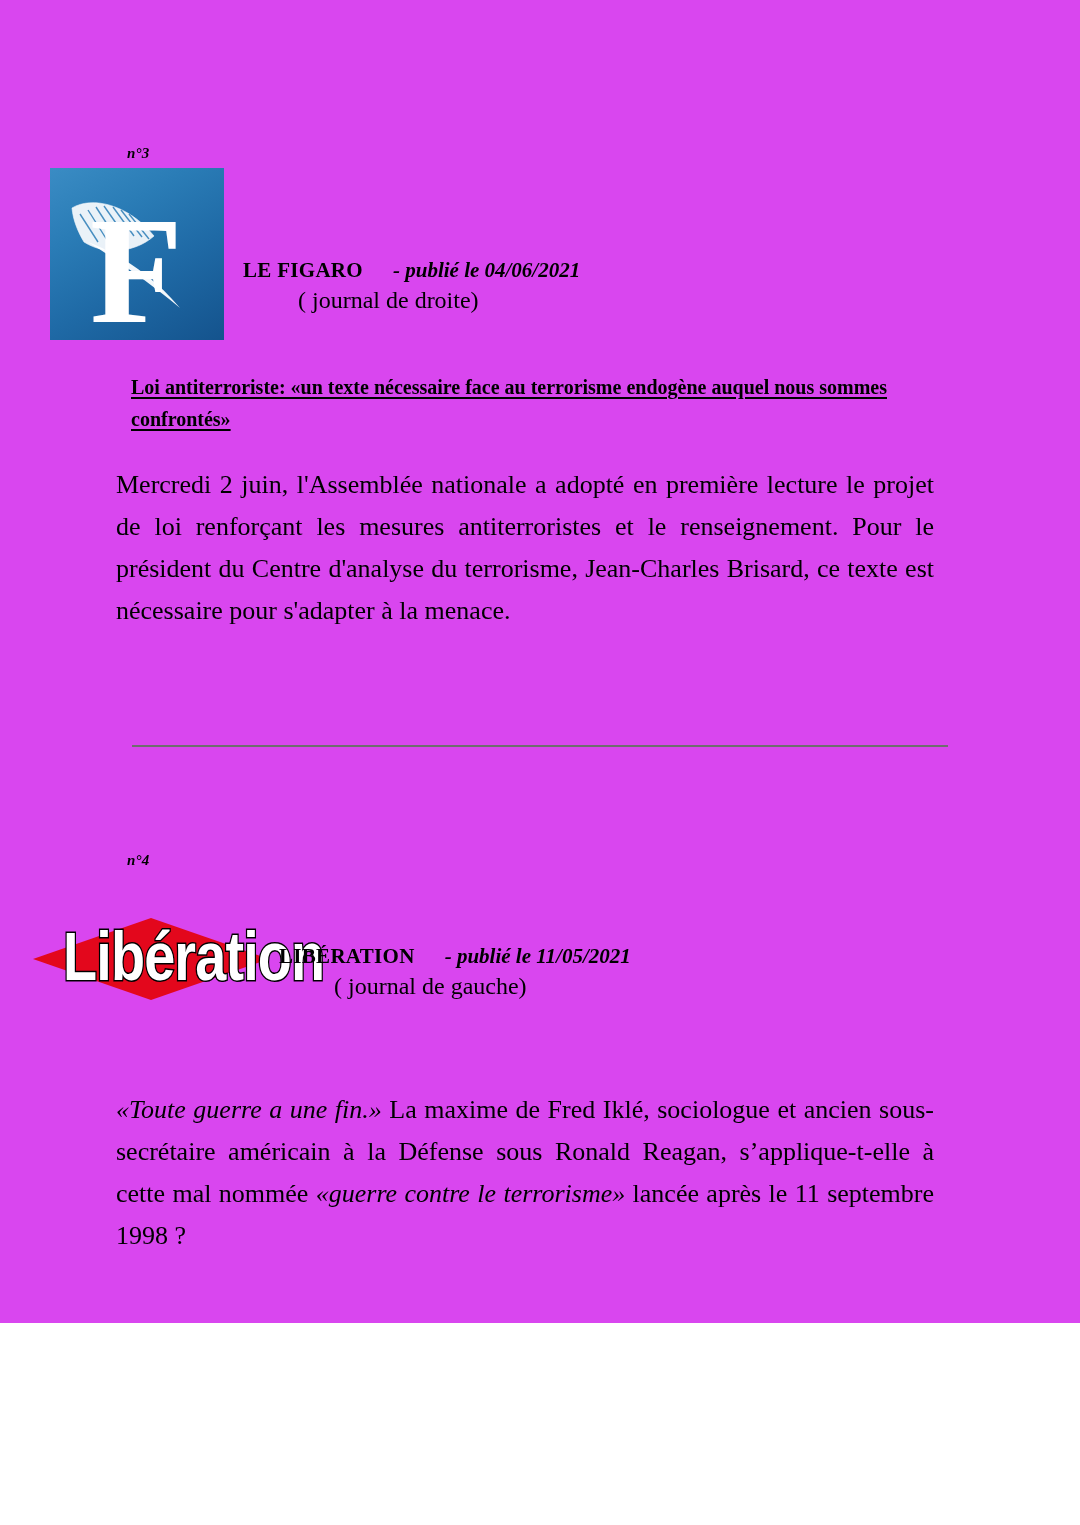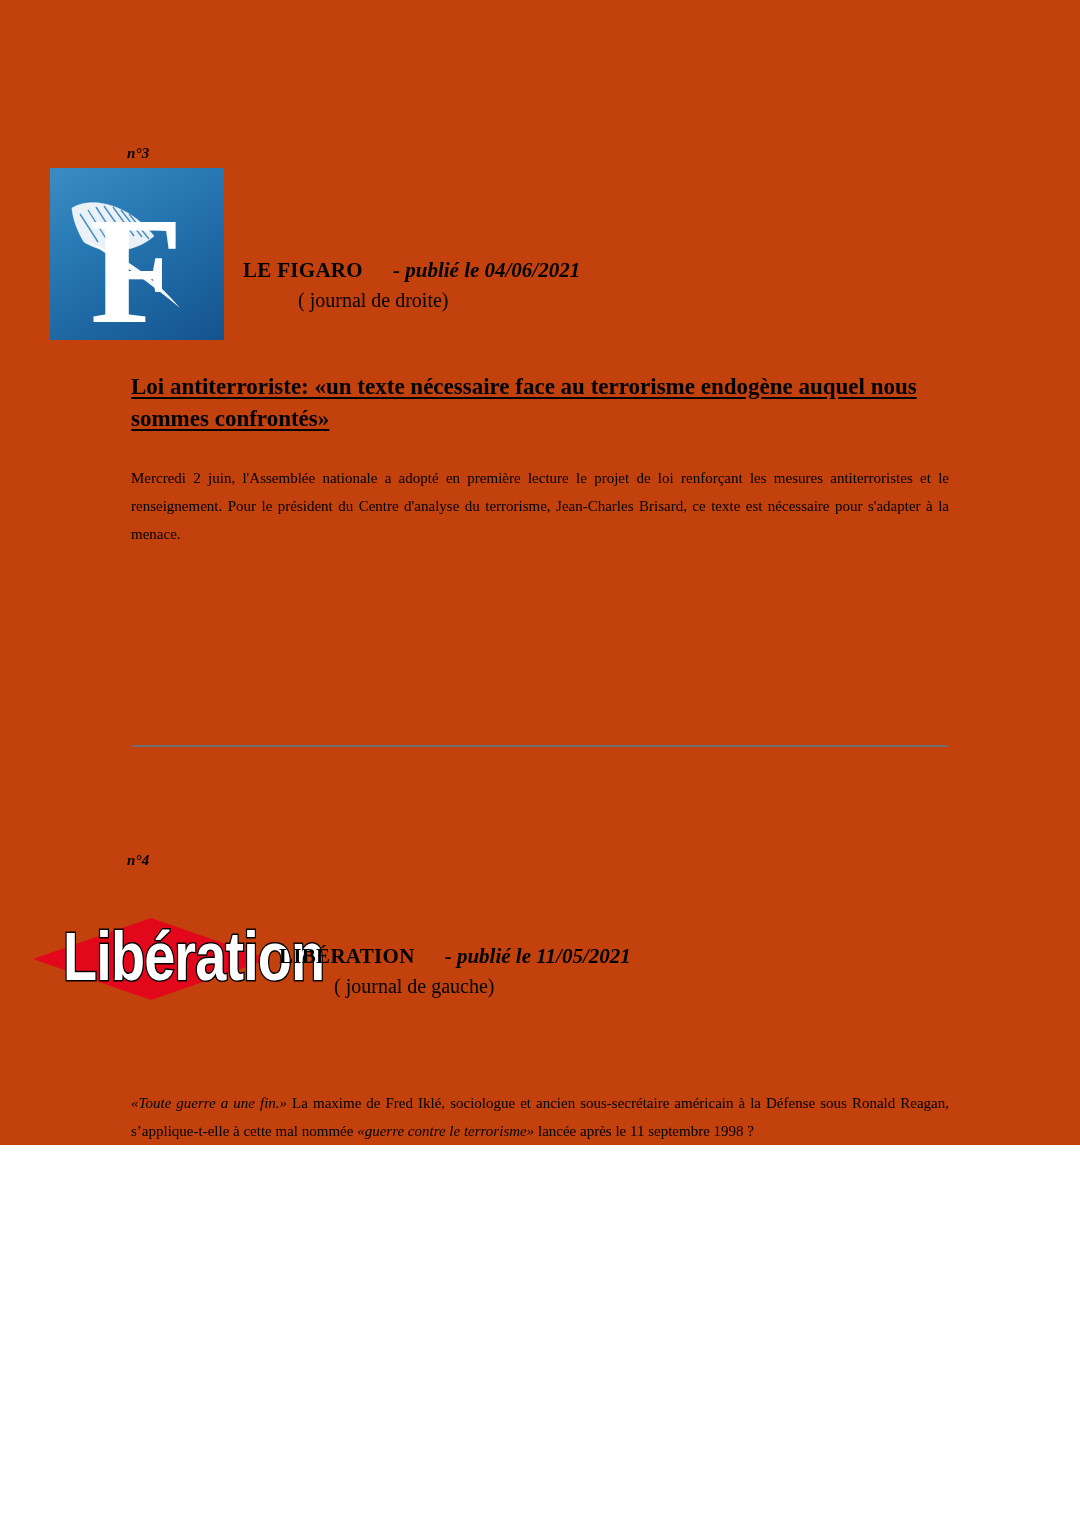--- a/index.html
+++ b/index.html
@@ -4,22 +4,22 @@
 <title>Revue de presse - page 3</title>
 <style>
   html, body {
     margin: 0;
     padding: 0;
     background: #ffffff;
   }
   .page {
     position: relative;
     width: 1080px;
-    height: 1145px;
-    background: #c2410c;
+    height: 1323px;
+    background: #d946ef;
     font-family: "Liberation Serif", "DejaVu Serif", serif;
     color: #000000;
     overflow: hidden;
     text-decoration: underline;
   }
 
   
   .clip-no {
     position: absolute;
     font-family: "Liberation Serif", "DejaVu Serif", serif;
@@ -104,45 +104,45 @@
     font-weight: bold;
     letter-spacing: 0.3px;
   }
   .masthead .pub-date {
     font-weight: bold;
     font-style: italic;
     margin-left: 30px;
   }
   .masthead .leaning {
     display: block;
-    font-size: 20px;
+    font-size: 24px;
     padding-left: 55px;
     white-space: nowrap;
   }
 
   
   .headline {
     position: absolute;
     left: 131px;
     width: 818px;
-    font-size: 23px;
+    font-size: 20px;
     font-weight: bold;
     line-height: 32px;
     text-decoration: underline;
     text-underline-offset: 3px;
     text-align: left;
   }
 
   
   .chapo {
     position: absolute;
-    left: 131px;
+    left: 116px;
     width: 818px;
-    font-size: 15px;
-    line-height: 28px;
+    font-size: 26px;
+    line-height: 42px;
     text-align: justify;
   }
   .chapo em { font-style: italic; }
 
   
   .rule {
     position: absolute;
     left: 132px;
     top: 745px;
     width: 816px;

